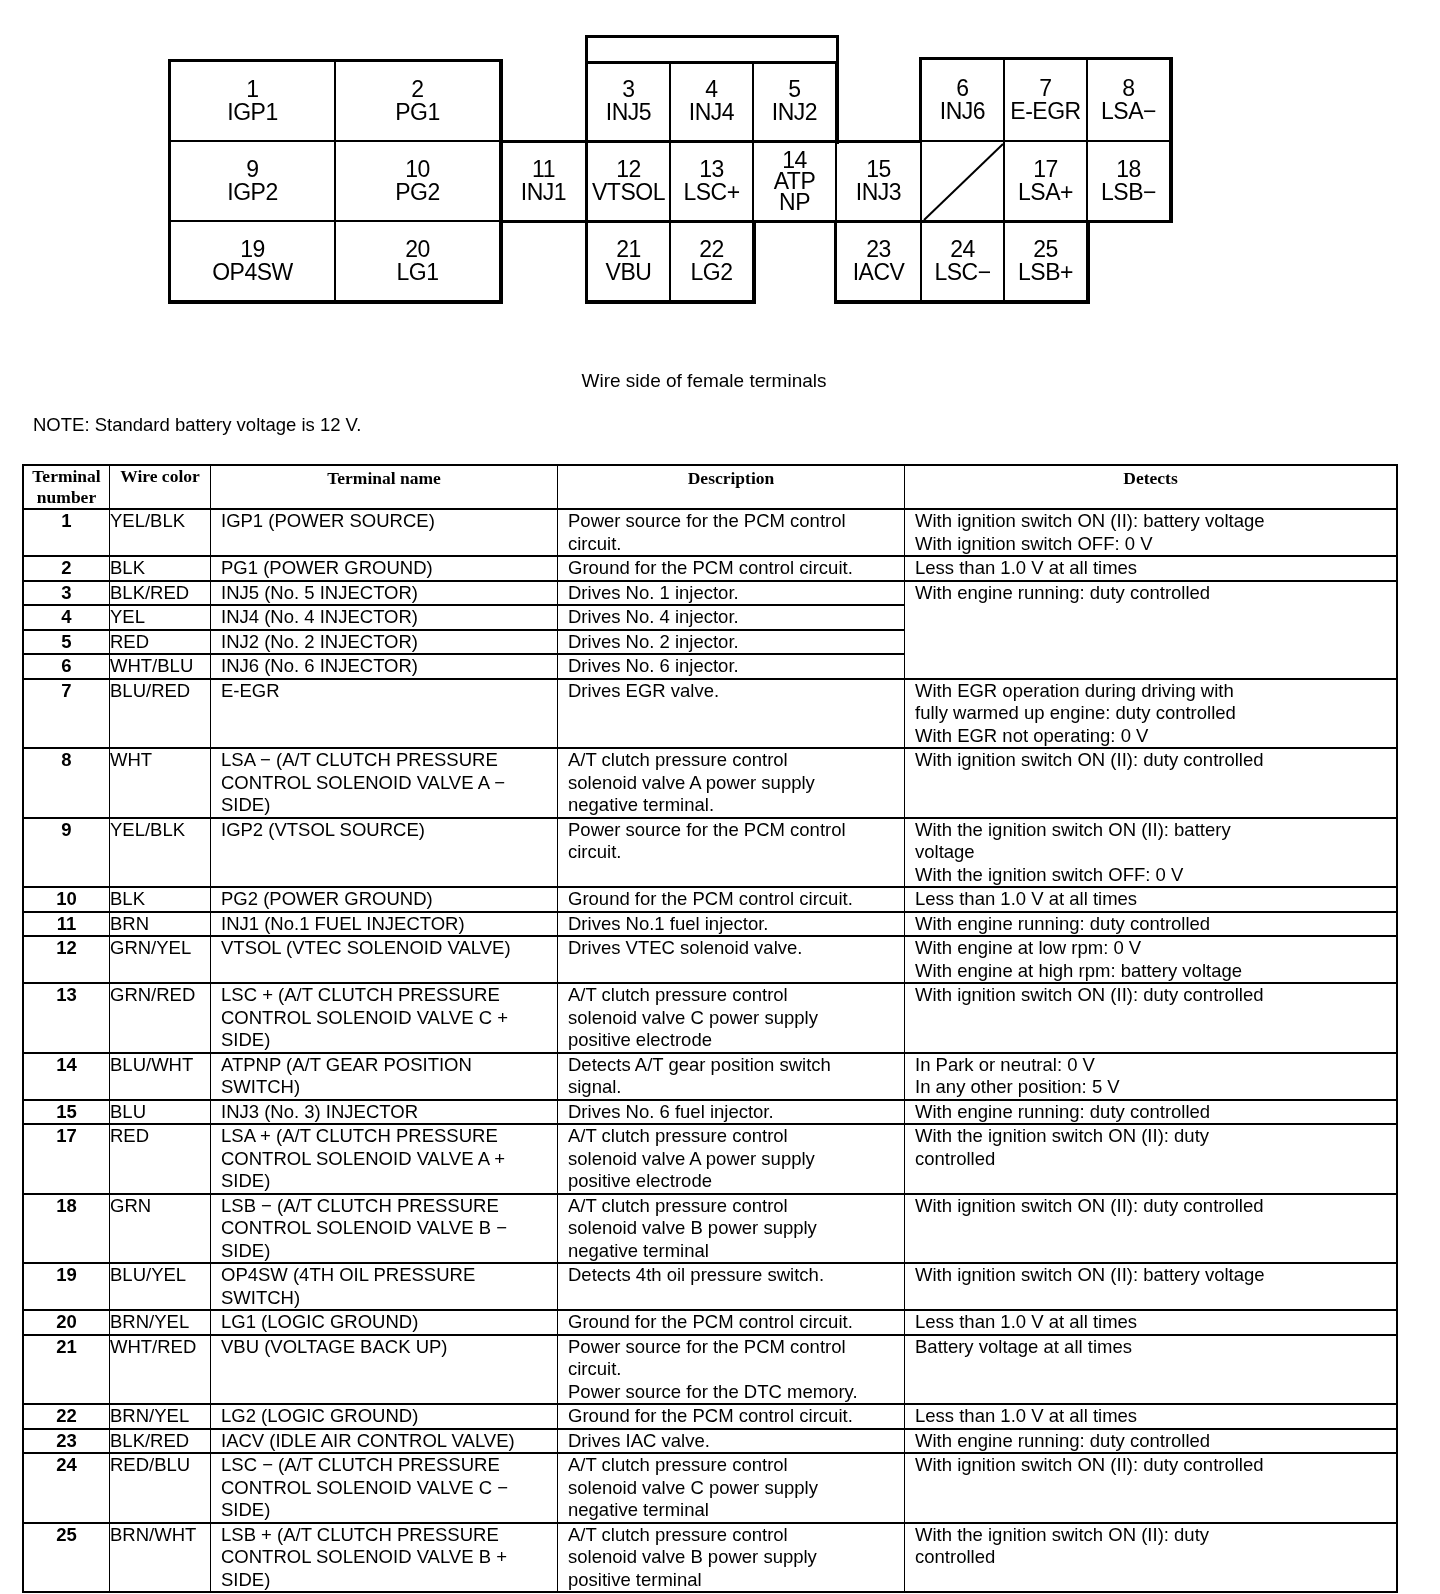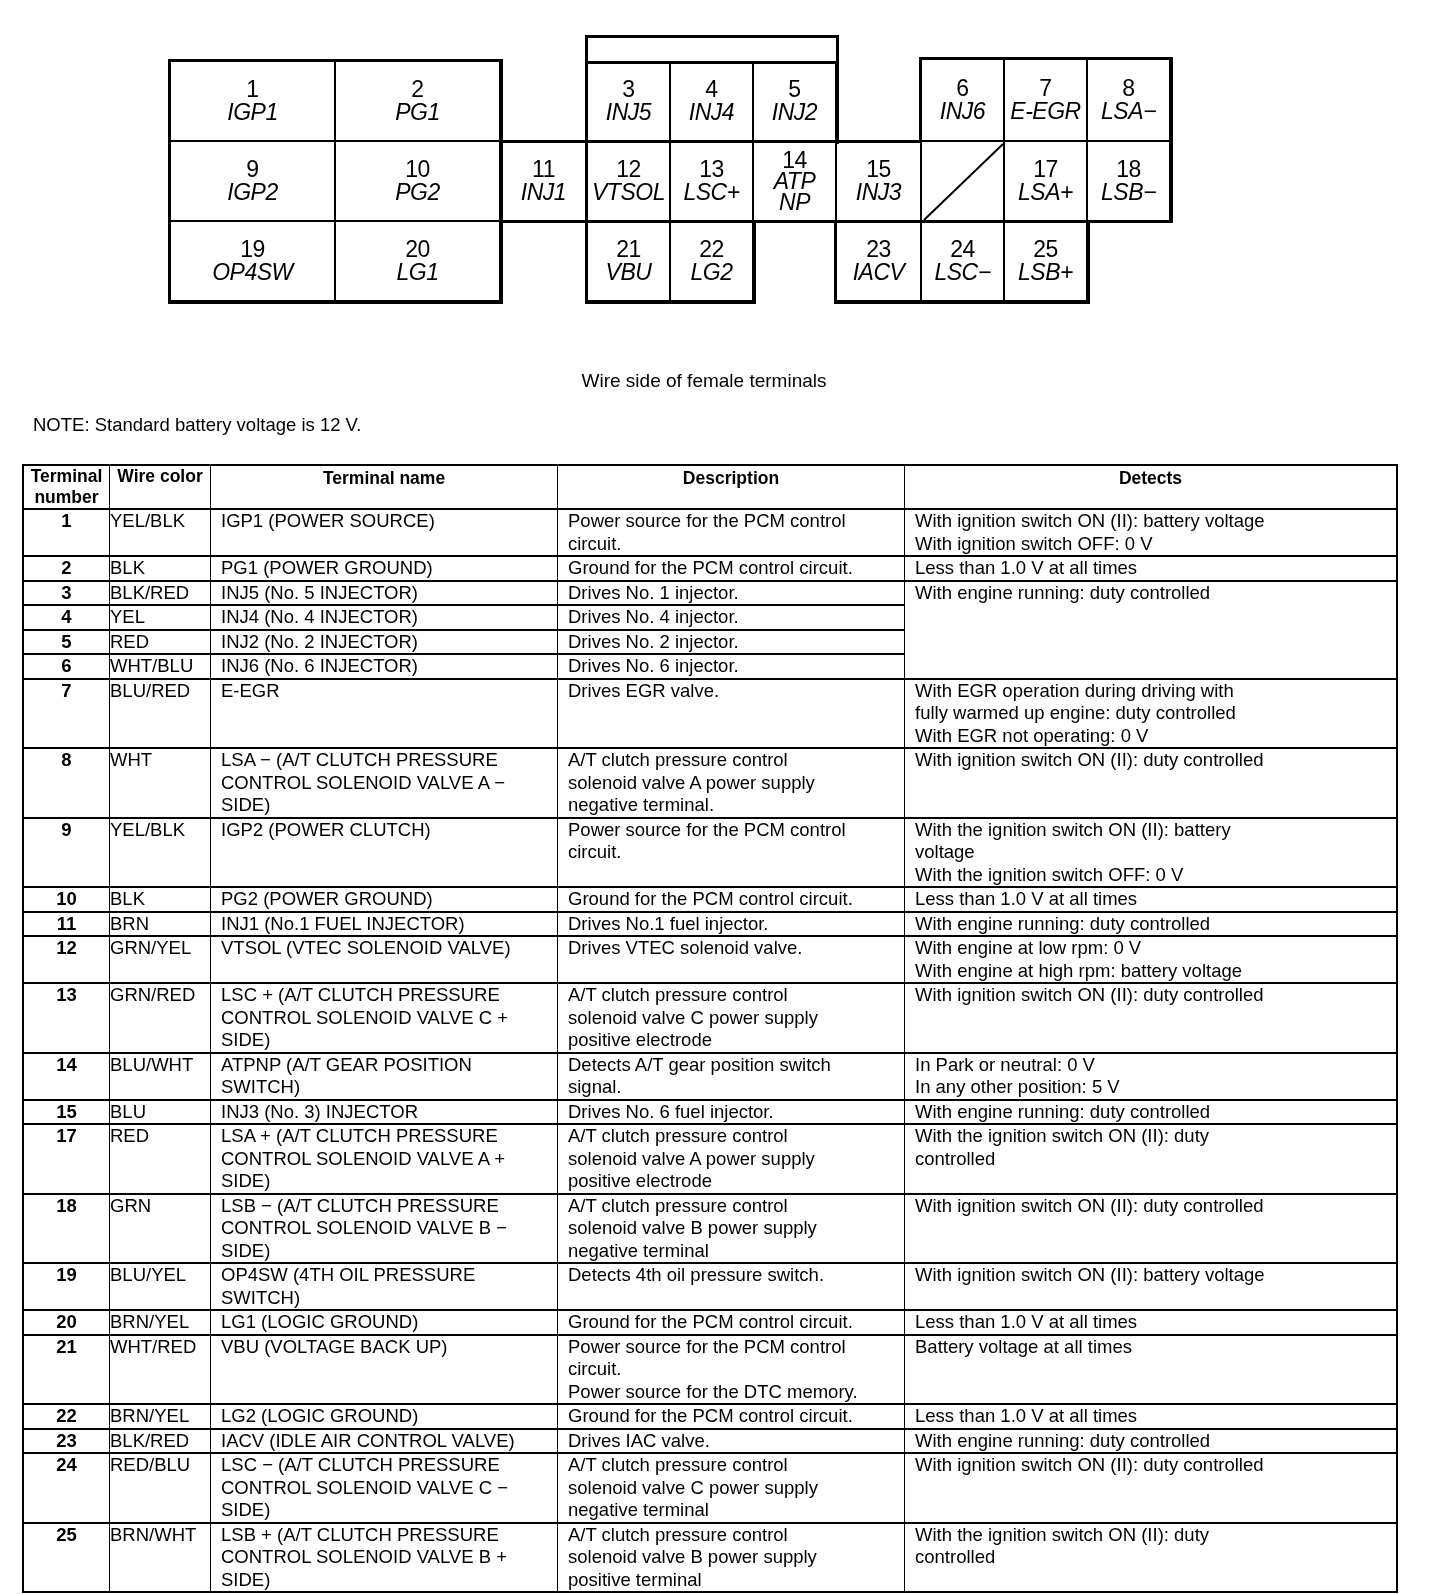--- a/index.html
+++ b/index.html
@@ -9,21 +9,21 @@
   }
   
   .conn { position: absolute; left: 0; top: 0; width: 1440px; height: 320px; }
   .cell {
     position: absolute; box-sizing: border-box;
     border: 1px solid #000;
     display: flex; flex-direction: column; align-items: center; justify-content: center;
     font-size: 23px; line-height: 23px; text-align: center; letter-spacing: -0.5px;
   }
   .cell .num { display: block; }
-  .cell .lbl { display: block; font-style: italic; }
+  .cell .lbl { display: block; }
   .frame { position: absolute; box-sizing: border-box; border: 3px solid #000; pointer-events: none; }
   .hline { position: absolute; height: 3px; background: #000; }
   .blank-cell { position: absolute; box-sizing: border-box; border: 1px solid #000; }
   .blank-cell svg { position: absolute; left: 0; top: 0; }
   .caption {
     position: absolute; left: 0; width: 1312px; top: 370px; text-align: center;
     font-size: 19px;
     padding-left: 48px;
   }
   .note { position: absolute; left: 33px; top: 414px; font-size: 18.5px; text-align: center; }
@@ -32,21 +32,21 @@
     position: absolute; left: 22px; top: 464px; width: 1376px;
     border-collapse: collapse; border: 2px solid #000;
     font-size: 18.5px; line-height: 22.5px;
   }
   table.pins th, table.pins td {
     border: 1px solid #000; vertical-align: top; padding: 0 10px;
   }
   table.pins tr { border-bottom: 2px solid #000; }
   table.pins th {
     font-weight: bold; font-size: 17.5px; line-height: 21px; padding-top: 2px; padding-bottom: 0;
-    height: 38px; font-family: Liberation Sans, sans-serif; text-align: center;
+    height: 38px; font-family: Liberation Serif, serif; text-align: center;
   }
   table.pins td.c-num { text-align: center; font-weight: bold; width: 85px; padding: 0; }
   table.pins td.c-wire { text-align: left; width: 100px; padding: 0; }
   table.pins td.c-name { width: 326px; margin-top: 21px; }
   table.pins td.c-desc { width: 326px; }
   table.pins td.c-sig { }
   .ml { white-space: pre-line; }
 </style>
 </head>
 <body>
@@ -242,21 +242,21 @@
 CONTROL SOLENOID VALVE A −
 SIDE)</td>
         <td class="c-desc ml">A/T clutch pressure control
 solenoid valve A power supply
 negative terminal.</td>
         <td class="c-sig ml">With ignition switch ON (II): duty controlled</td>
       </tr>
     <tr>
         <td class="c-num">9</td>
         <td class="c-wire">YEL/BLK</td>
-        <td class="c-name ml">IGP2 (POWER CLUTCH)</td>
+        <td class="c-name ml">IGP2 (VTSOL SOURCE)</td>
         <td class="c-desc ml">Power source for the PCM control
 circuit.</td>
         <td class="c-sig ml">With the ignition switch ON (II): battery
 voltage
 With the ignition switch OFF: 0 V</td>
       </tr>
     <tr>
         <td class="c-num">10</td>
         <td class="c-wire">BLK</td>
         <td class="c-name ml">PG2 (POWER GROUND)</td>

